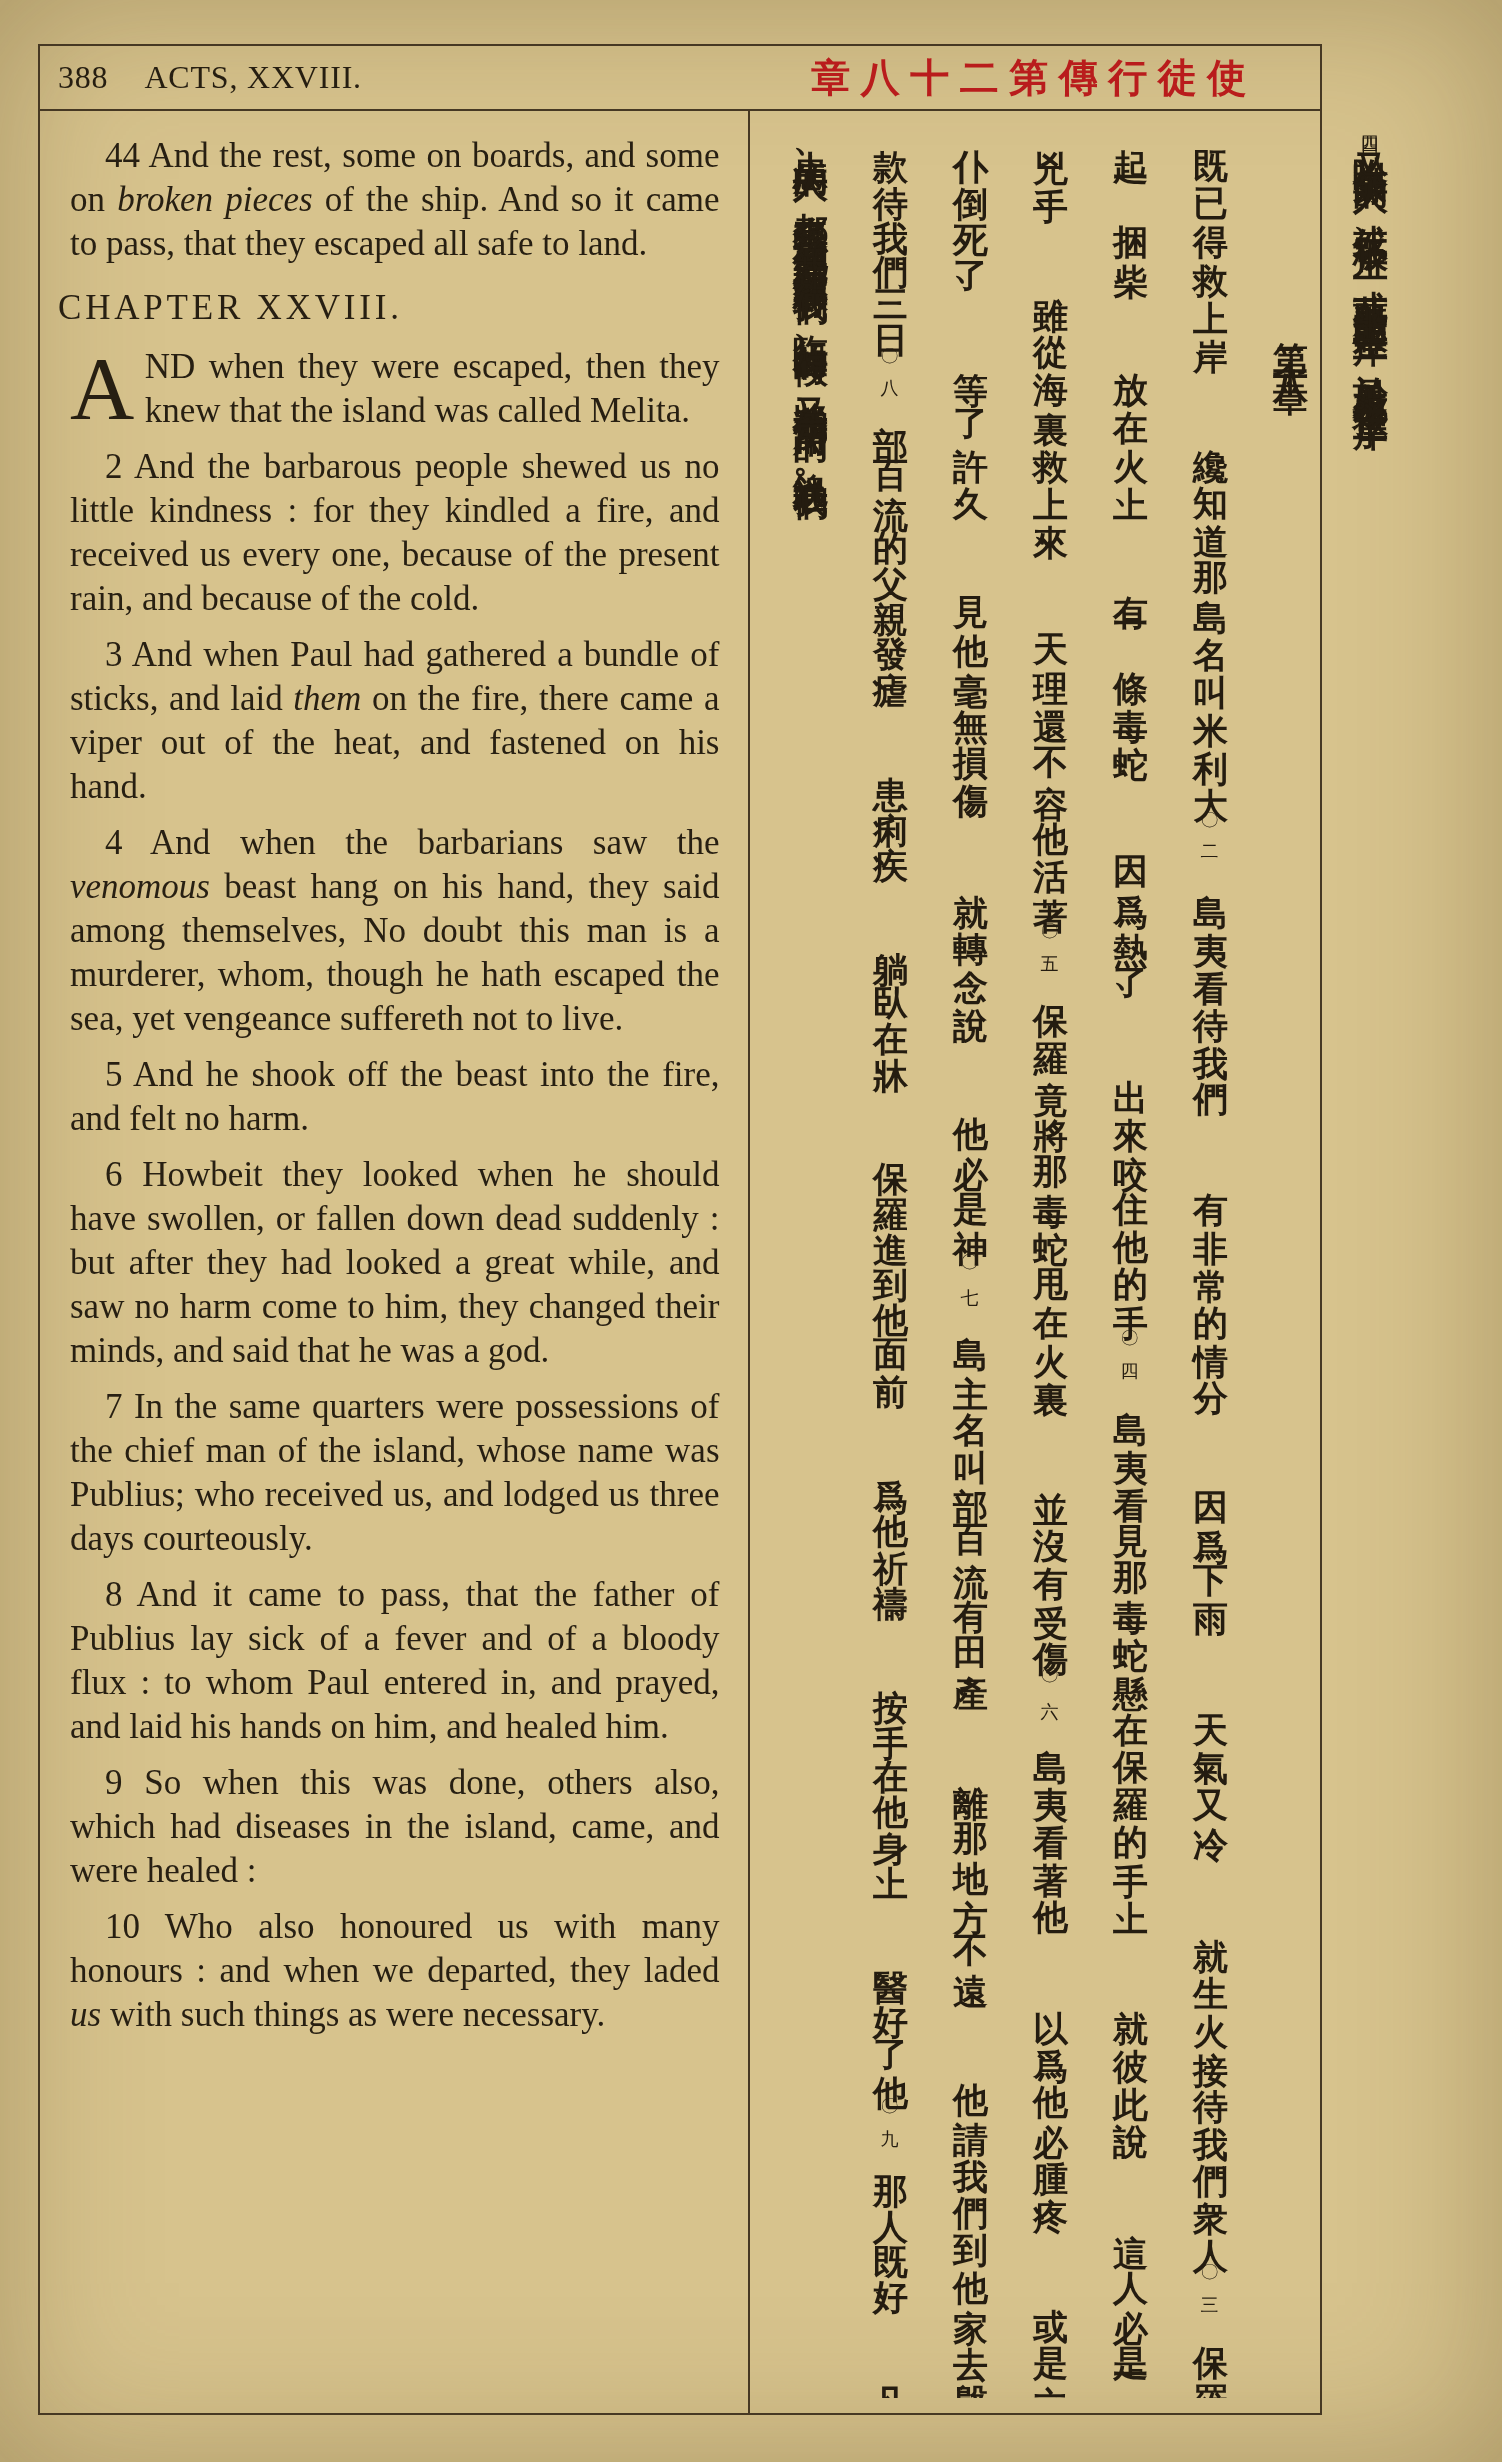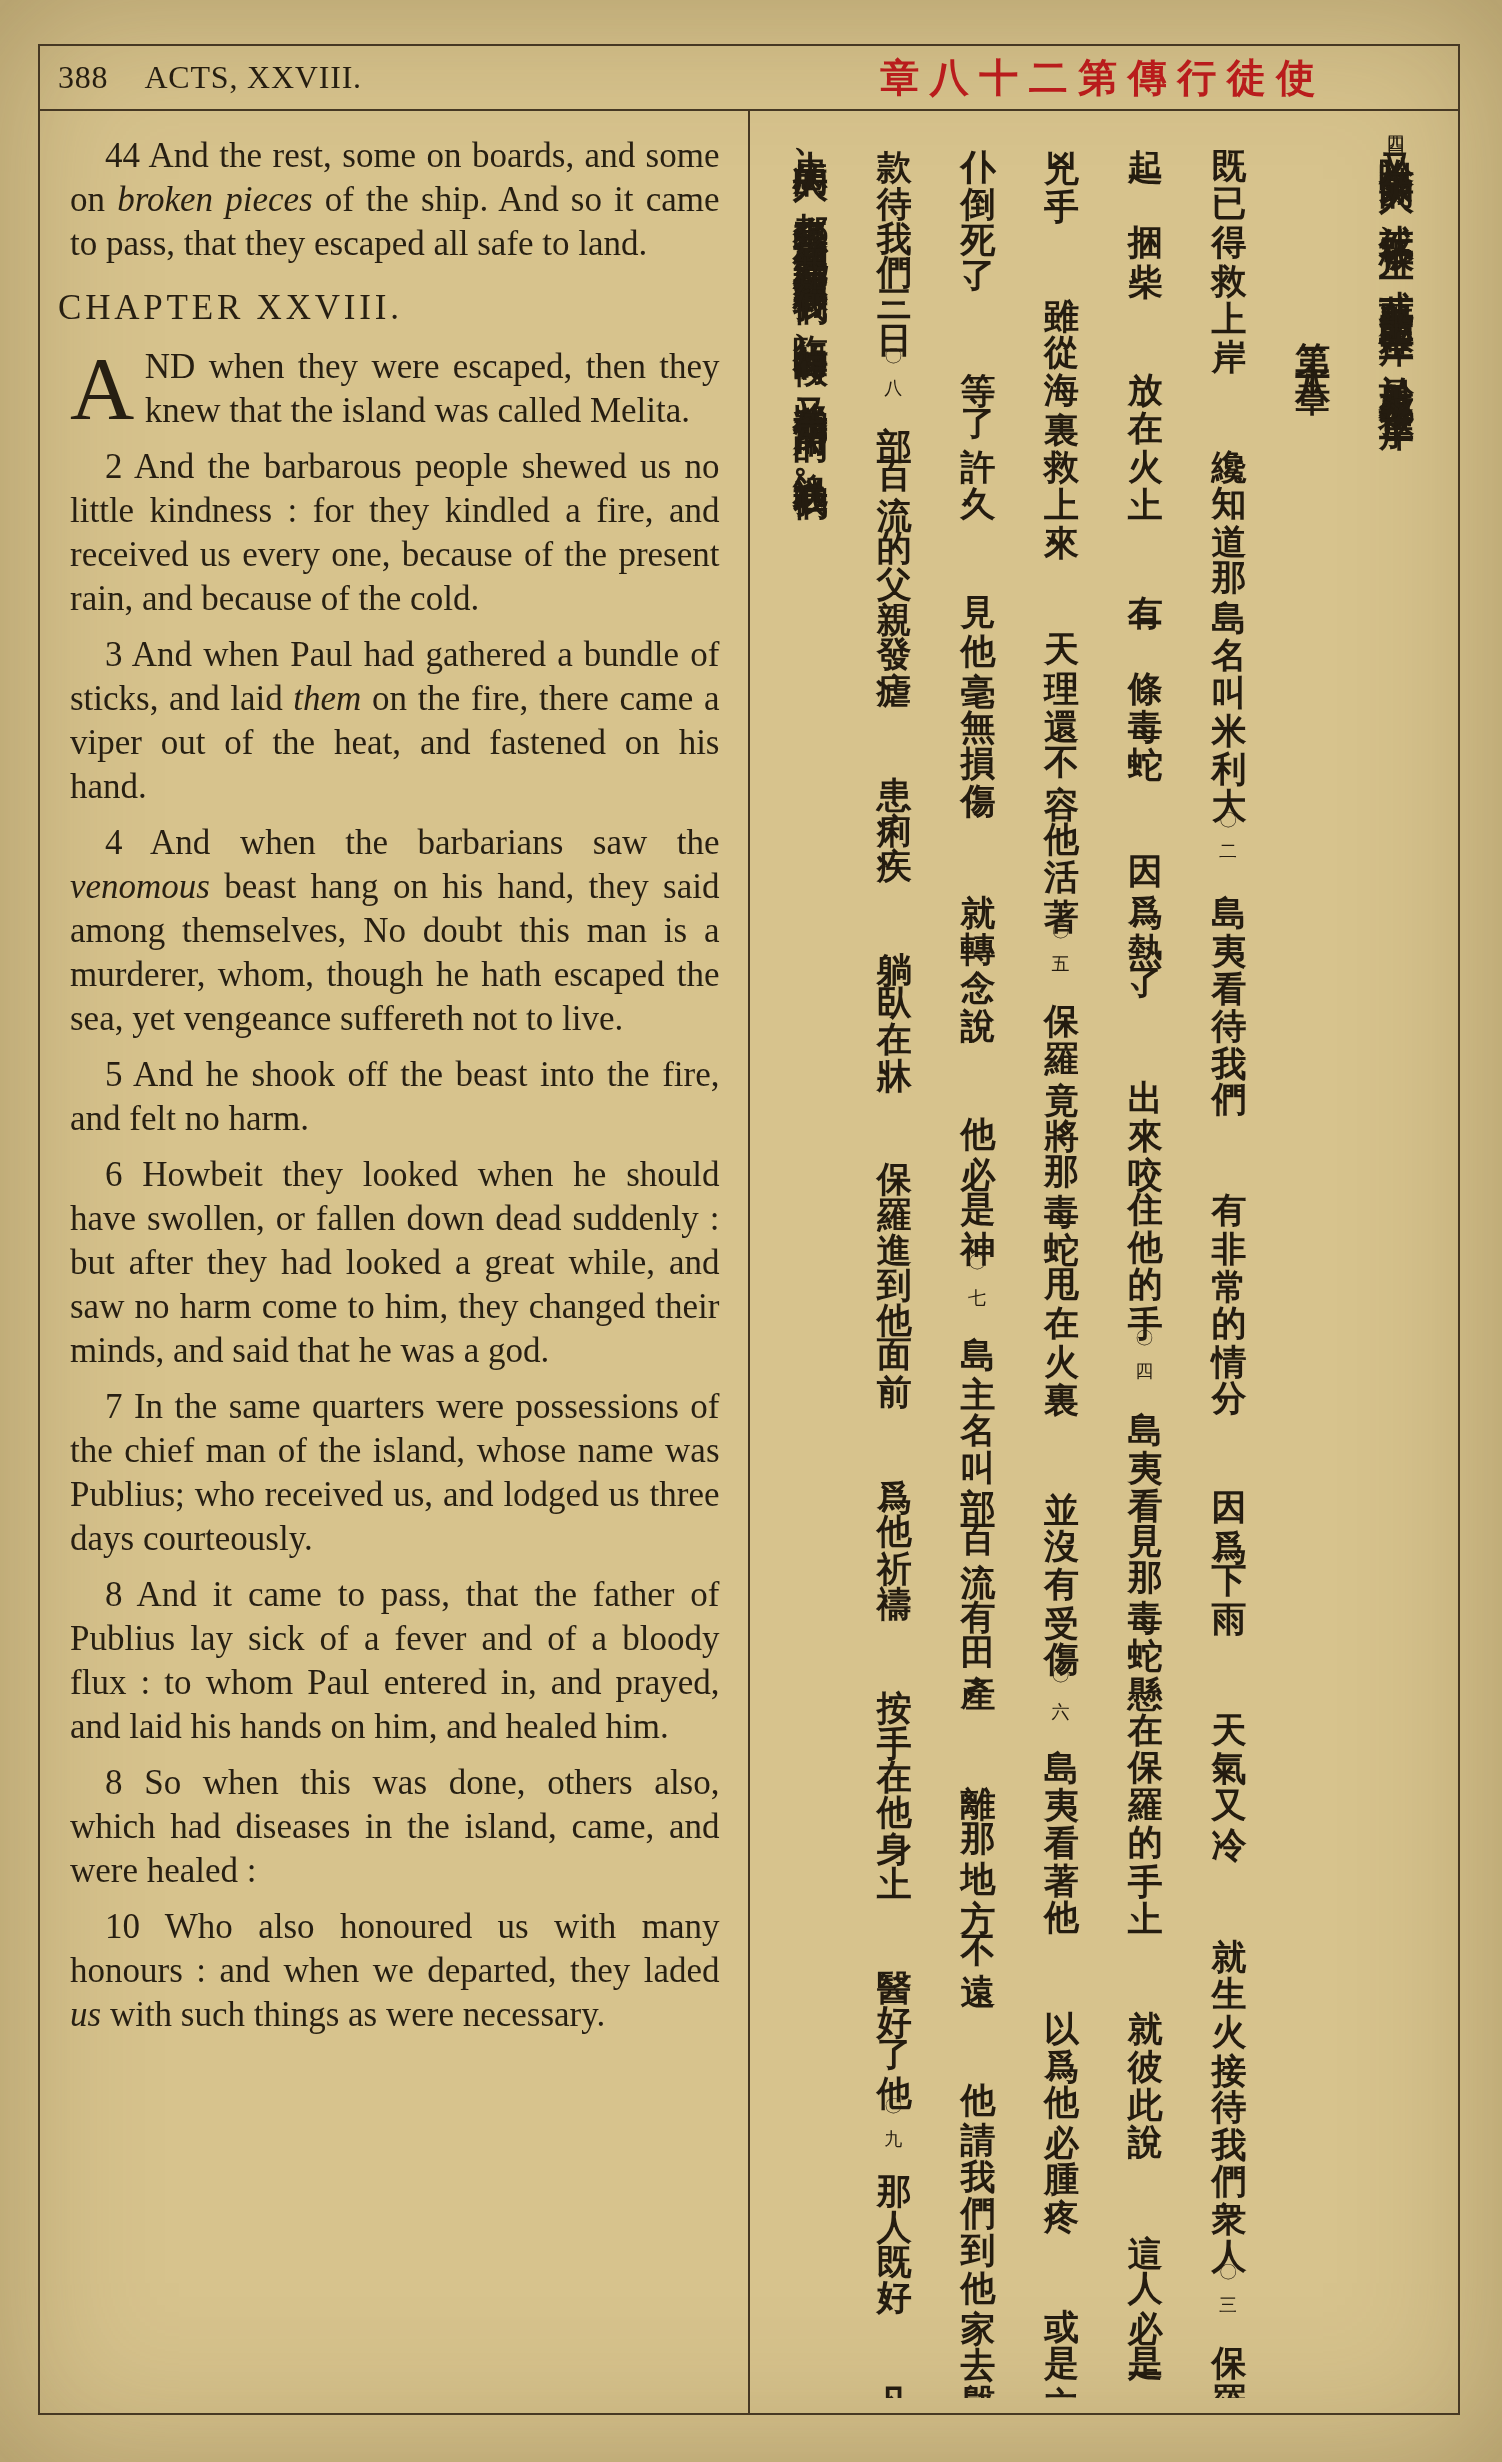--- a/index.html
+++ b/index.html
@@ -12,21 +12,21 @@
     width: 1502px;
     height: 2462px;
     background: #d7c38d;
     box-shadow: inset 0 0 150px rgba(90, 68, 28, 0.35);
     overflow: hidden;
   }
   .frame {
     position: absolute;
     left: 38px;
     top: 44px;
-    width: 1422px;
+    width: 1284px;
     height: 2371px;
     border: 2.3px solid #463823;
     box-sizing: border-box;
     display: flex;
     flex-direction: column;
   }
   .header {
     height: 63px;
     flex: 0 0 63px;
     display: flex;
@@ -143,21 +143,21 @@
           <p class="verse">44 And the rest, some on boards, and some on <i>broken pieces</i> of the ship. And so it came to pass, that they escaped all safe to land.</p>
           <div class="chapter-heading">CHAPTER XXVIII.</div>
           <p class="verse dropcap-para"><span class="dropcap">A</span>ND when they were escaped, then they knew that the island was called Melita.</p>
           <p class="verse">2 And the barbarous people shewed us no little kindness : for they kindled a fire, and received us every one, because of the present rain, and because of the cold.</p>
           <p class="verse">3 And when Paul had gathered a bundle of sticks, and laid <i>them</i> on the fire, there came a viper out of the heat, and fastened on his hand.</p>
           <p class="verse">4 And when the barbarians saw the <i>venomous</i> beast hang on his hand, they said among themselves, No doubt this man is a murderer, whom, though he hath escaped the sea, yet vengeance suffereth not to live.</p>
           <p class="verse">5 And he shook off the beast into the fire, and felt no harm.</p>
           <p class="verse">6 Howbeit they looked when he should have swollen, or fallen down dead suddenly : but after they had looked a great while, and saw no harm come to him, they changed their minds, and said that he was a god.</p>
           <p class="verse">7 In the same quarters were possessions of the chief man of the island, whose name was Publius; who received us, and lodged us three days courteously.</p>
           <p class="verse">8 And it came to pass, that the father of Publius lay sick of a fever and of a bloody flux : to whom Paul entered in, and prayed, and laid his hands on him, and healed him.</p>
-          <p class="verse">8 So when this was done, others also, which had diseases in the island, came, and were healed :</p>
+          <p class="verse">9 So when this was done, others also, which had diseases in the island, came, and were healed :</p>
           <p class="verse">10 Who also honoured us with many honours : and when we departed, they laded <i>us</i> with such things as were necessary.</p>
         </div>
       <div class="chinese-pane">
         <div class="chinese-cols" id="chinese-body">
             <div class="v-col"><span class="vmark">四四</span><span>又吩咐其餘的人、或伏在板片上、或藉著船上的碎木上岸、於是衆人都得救上了岸了。</span></div>
             <div class="v-col chapter-col"><span>第二十八章</span></div>
             <div class="v-col full"><span>既已得救上岸、纔知道那島名叫米利大</span><span class="vmark">〇二</span><span>島夷看待我們、有非常的情分、因爲下雨、天氣又冷、就生火接待我們衆人</span><span class="vmark">〇三</span><span>保羅拾</span></div>
             <div class="v-col full"><span>起一捆柴、放在火上、有一條毒蛇、因爲熱了、出來咬住他的手</span><span class="vmark">〇四</span><span>島夷看見那毒蛇懸在保羅的手上、就彼此說、這人必是一個</span></div>
             <div class="v-col full"><span>兇手、雖從海裏救上來、天理還不容他活著</span><span class="vmark">〇五</span><span>保羅竟將那毒蛇甩在火裏、並沒有受傷</span><span class="vmark">〇六</span><span>島夷看著他、以爲他必腫疼、或是立刻</span></div>
             <div class="v-col full"><span>仆倒死了、等了許久、見他毫無損傷、就轉念說、他必是神</span><span class="vmark">〇七</span><span>島主名叫部百流有田產、離那地方不遠、他請我們到他家去慇懃</span></div>

